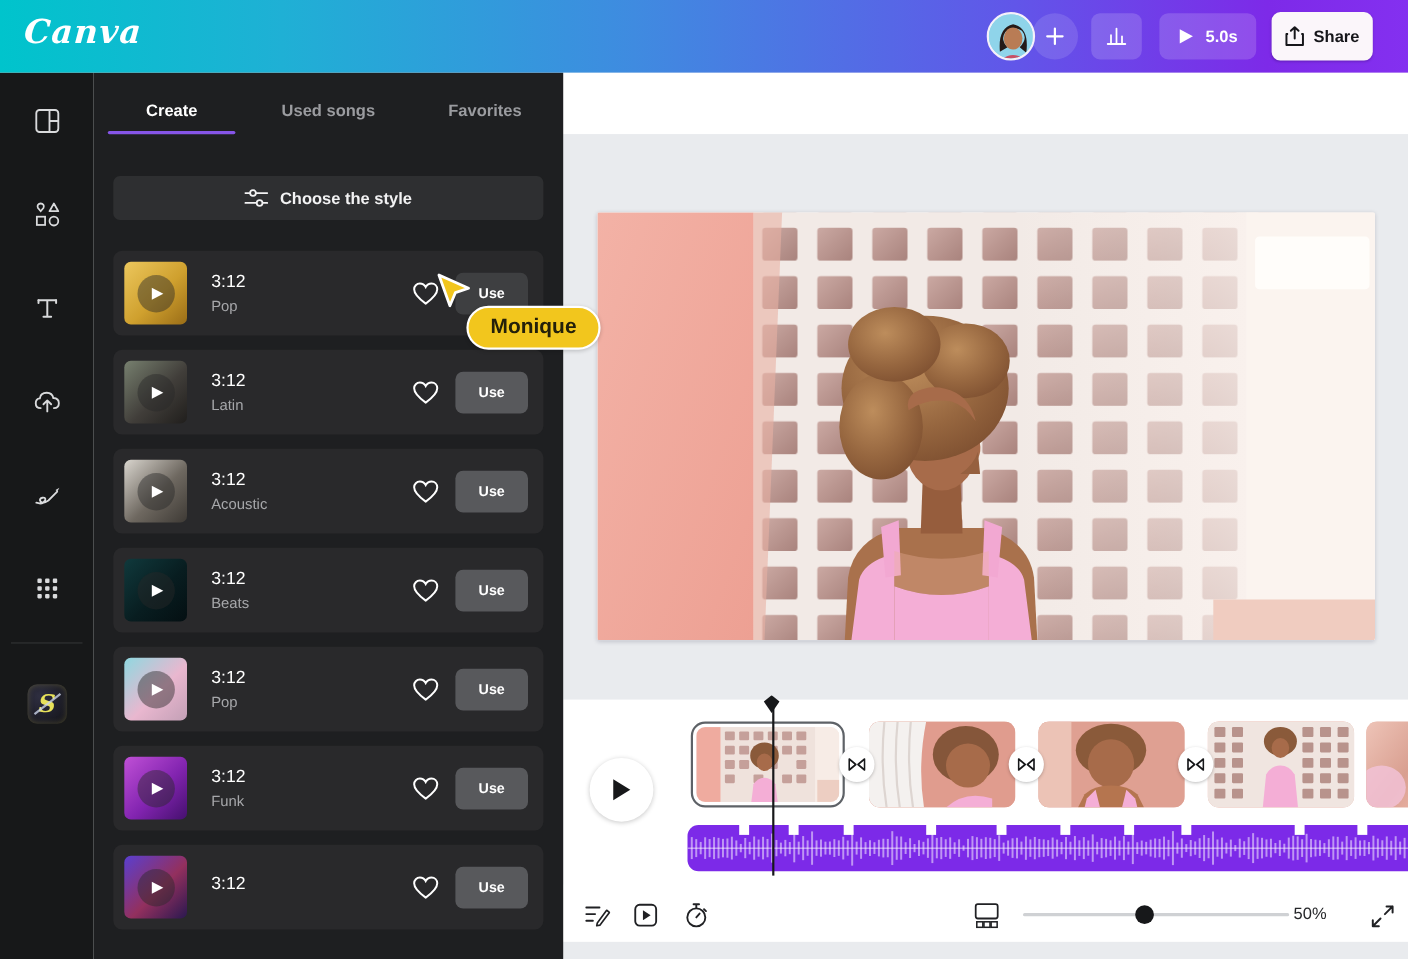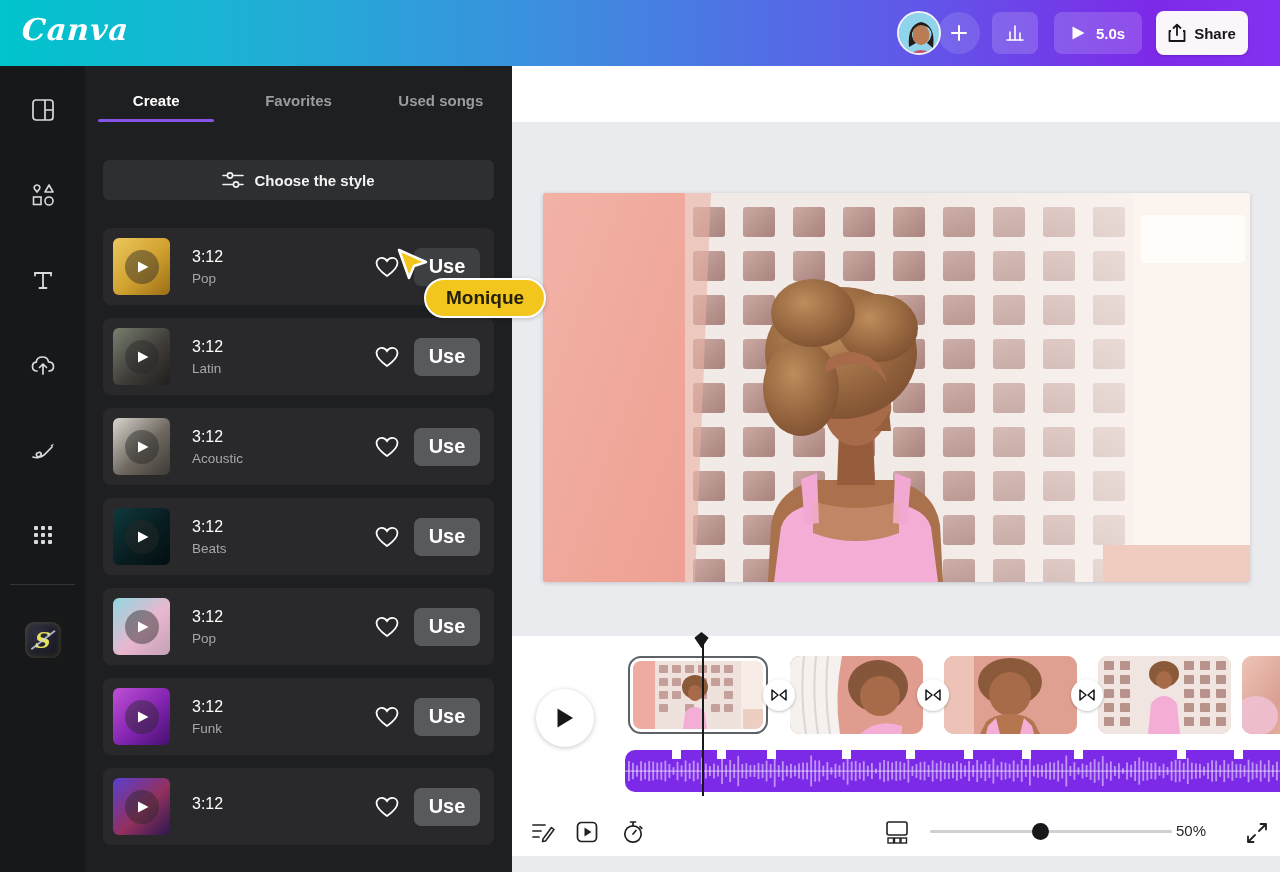--- a/index.html
+++ b/index.html
@@ -51,21 +51,21 @@
   .s-thumb { width:57px; height:57px; border-radius:6px; position:relative; flex-shrink:0; overflow:hidden; }
   .s-thumb .pov { position:absolute; left:50%; top:50%; transform:translate(-50%,-50%); width:34px; height:34px;
     border-radius:50%; background:rgba(40,40,40,0.45); display:flex; align-items:center; justify-content:center; }
   .s-thumb .pov svg { margin-left:2px; }
   .s-meta { margin-left:22px; display:flex; flex-direction:column; gap:5px; }
   .s-dur { color:#fff; font-size:16px; }
   .s-genre { color:#a6a7aa; font-size:13.5px; }
   .s-heart { margin-left:auto; width:34px; height:34px; display:flex; align-items:center; justify-content:center;
     color:#fff; cursor:pointer; }
   .s-use { margin-left:10px; width:66px; height:38px; border-radius:7px; background:#58595c; color:#fff;
-    display:flex; align-items:center; justify-content:center; font-size:20px; font-weight:bold; cursor:pointer; }
+    display:flex; align-items:center; justify-content:center; font-size:13px; font-weight:bold; cursor:pointer; }
   .song-row:first-of-type .s-use { background:#3e3f41; }
 
   
   .cursor-wrap { position:absolute; left:396px; top:248px; z-index:80; pointer-events:none; }
   .cursor-pill { position:absolute; left:28px; top:30px; background:#f2c61d; border:2.5px solid #fff;
     border-radius:21px; padding:7px 20px; font-size:19px; font-weight:bold; color:#24200a; white-space:nowrap;
     box-shadow:0 1px 4px rgba(0,0,0,.2); }
 
   
   .main-topstrip { position:absolute; left:512px; top:66px; width:768px; height:56px; background:#ffffff; }
@@ -186,22 +186,22 @@
     <div class="side-divider" style="top:518px"></div>
     <div class="sdw-app" style="top:556px">
       <span class="slash"></span>
       <span>S</span>
     </div>
   </div>
 
   <div class="panel">
     <div class="tabs">
       <div class="tab active">Create</div>
+      <div class="tab">Used songs</div>
       <div class="tab">Favorites</div>
-      <div class="tab">Used songs</div>
     </div>
     <div class="panel-content">
       <div class="choose-style">
         <svg width="22" height="18" viewBox="0 0 22 18">
           <path d="M1 4.5h20M1 13.5h20" stroke="#f2f2f3" stroke-width="1.6" stroke-linecap="round"></path>
           <circle cx="8" cy="4.5" r="2.6" fill="#2e2f31" stroke="#f2f2f3" stroke-width="1.6"></circle>
           <circle cx="14" cy="13.5" r="2.6" fill="#2e2f31" stroke="#f2f2f3" stroke-width="1.6"></circle>
         </svg>
         <span>Choose the style</span>
       </div>

